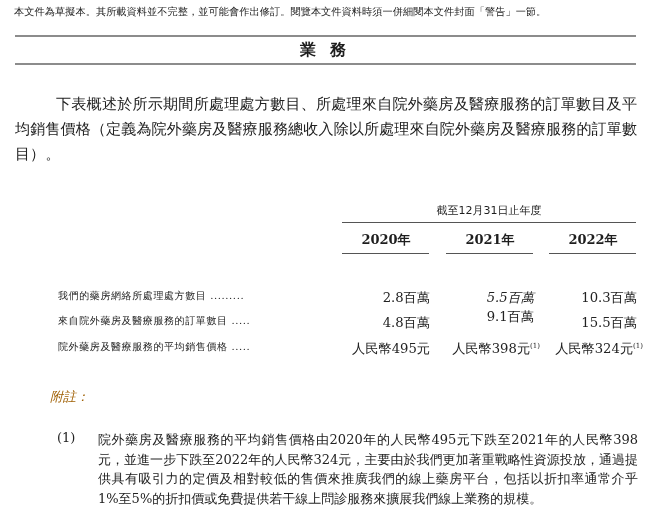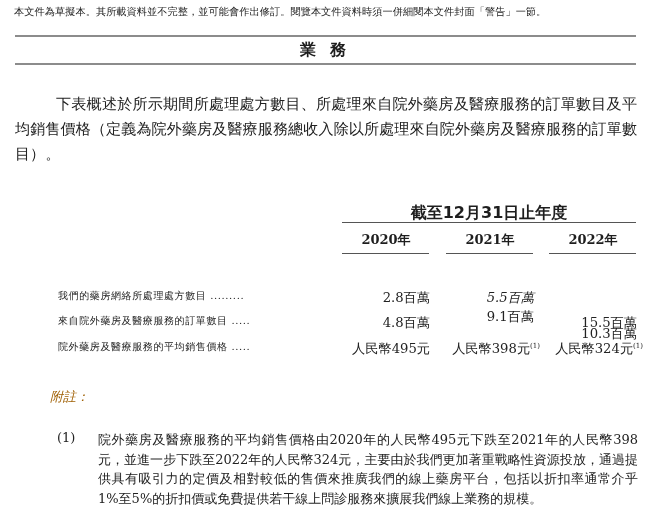--- a/index.html
+++ b/index.html
@@ -20,21 +20,21 @@
     font-size: 16px; font-weight: bold; letter-spacing: 14px;
     font-family: "DejaVu Sans", "Liberation Sans", sans-serif;
   }
   .para {
     position: absolute; left: 15px; top: 92px; width: 622px;
     font-size: 15.1px; line-height: 25px; text-indent: 41px;
     text-align: justify; color: #222;
   }
   .period-header {
     left: 342px; width: 294px; top: 203px; text-align: center;
-    font-size: 16px; font-weight: bold;
+    font-size: 11px; font-weight: normal;
     font-family: "DejaVu Sans", "Liberation Sans", sans-serif;
   }
   .thin { position: absolute; height: 1px; background: #555; }
   .year-col {
     position: absolute; top: 231px; width: 88px; text-align: center;
     font-size: 13px; font-weight: bold;
   }
   .row-label {
     position: absolute; left: 58px; font-size: 10px; color: #222;
     letter-spacing: 0.6px;
@@ -71,21 +71,21 @@
   <div class="year-col" style="left:446px;">2021年</div>
   <div class="year-col" style="left:549px;">2022年</div>
   <div class="thin" style="left:342px; width:87px; top:253px;"></div>
   <div class="thin" style="left:446px; width:87px; top:253px;"></div>
   <div class="thin" style="left:549px; width:87px; top:253px;"></div>
 
   <div>
     <div class="row-label" style="top:289px;">我們的藥房網絡所處理處方數目 .........</div>
     <div class="cell" style="left:342px; top:289px;text-align:right;">2.8百萬</div>
     <div class="cell" style="left:446px; top:289px;font-style:italic;">5.5百萬</div>
-    <div class="cell" style="left:549px; top:289px;margin-top:36px;">10.3百萬</div>
+    <div class="cell" style="left:549px; top:289px;">10.3百萬</div>
   </div>
 
   <div>
     <div class="row-label" style="top:314px;">來自院外藥房及醫療服務的訂單數目 .....</div>
     <div class="cell" style="left:342px; top:314px;">4.8百萬</div>
     <div class="cell" style="left:446px; top:308px;">9.1百萬</div>
     <div class="cell" style="left:549px; top:314px;">15.5百萬</div>
   </div>
 
   <div>

